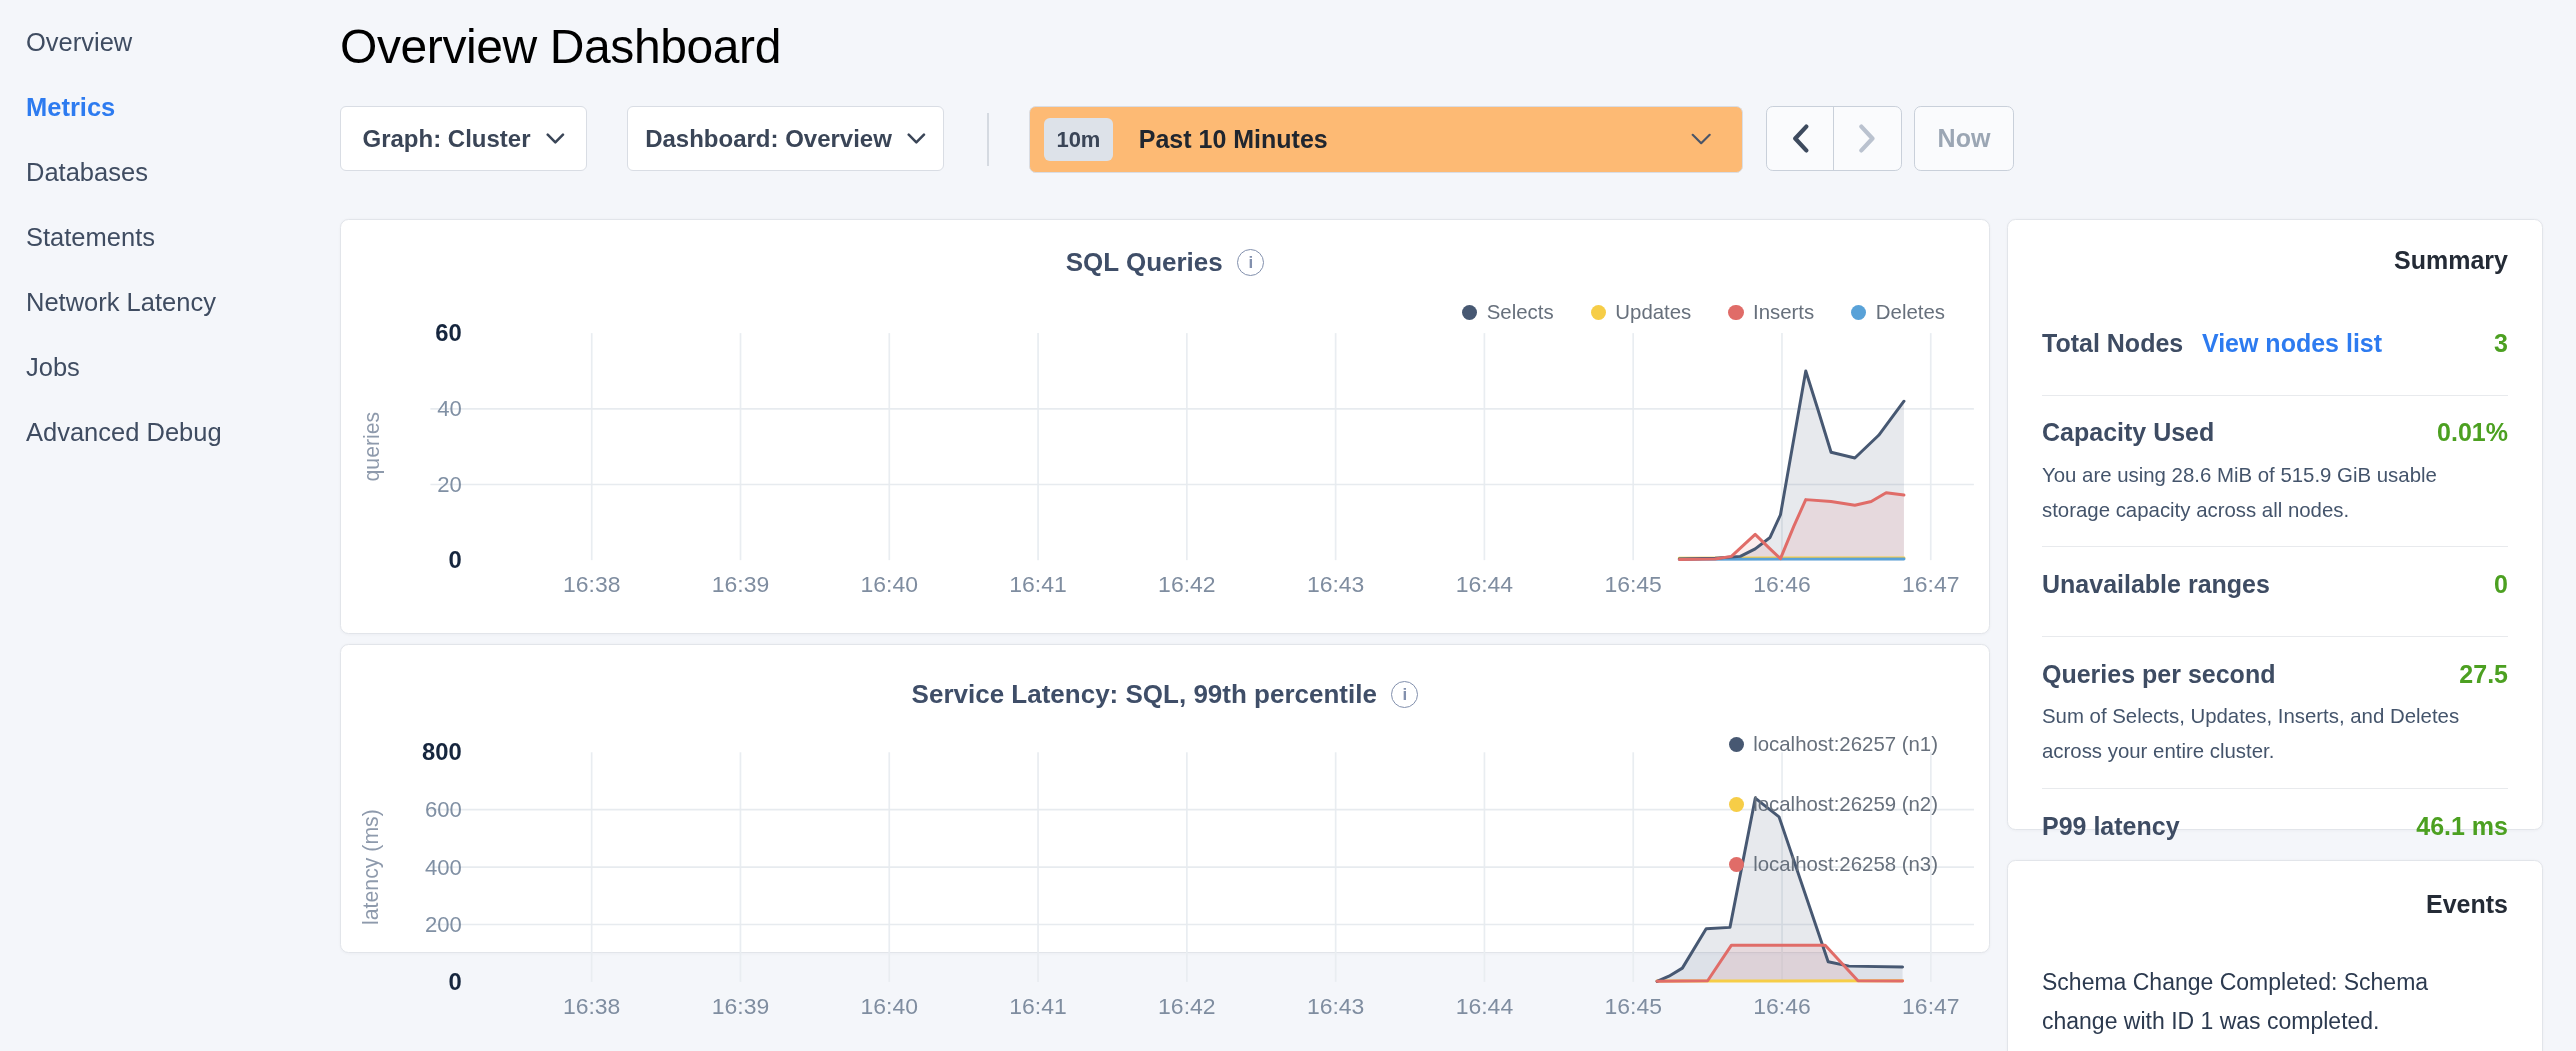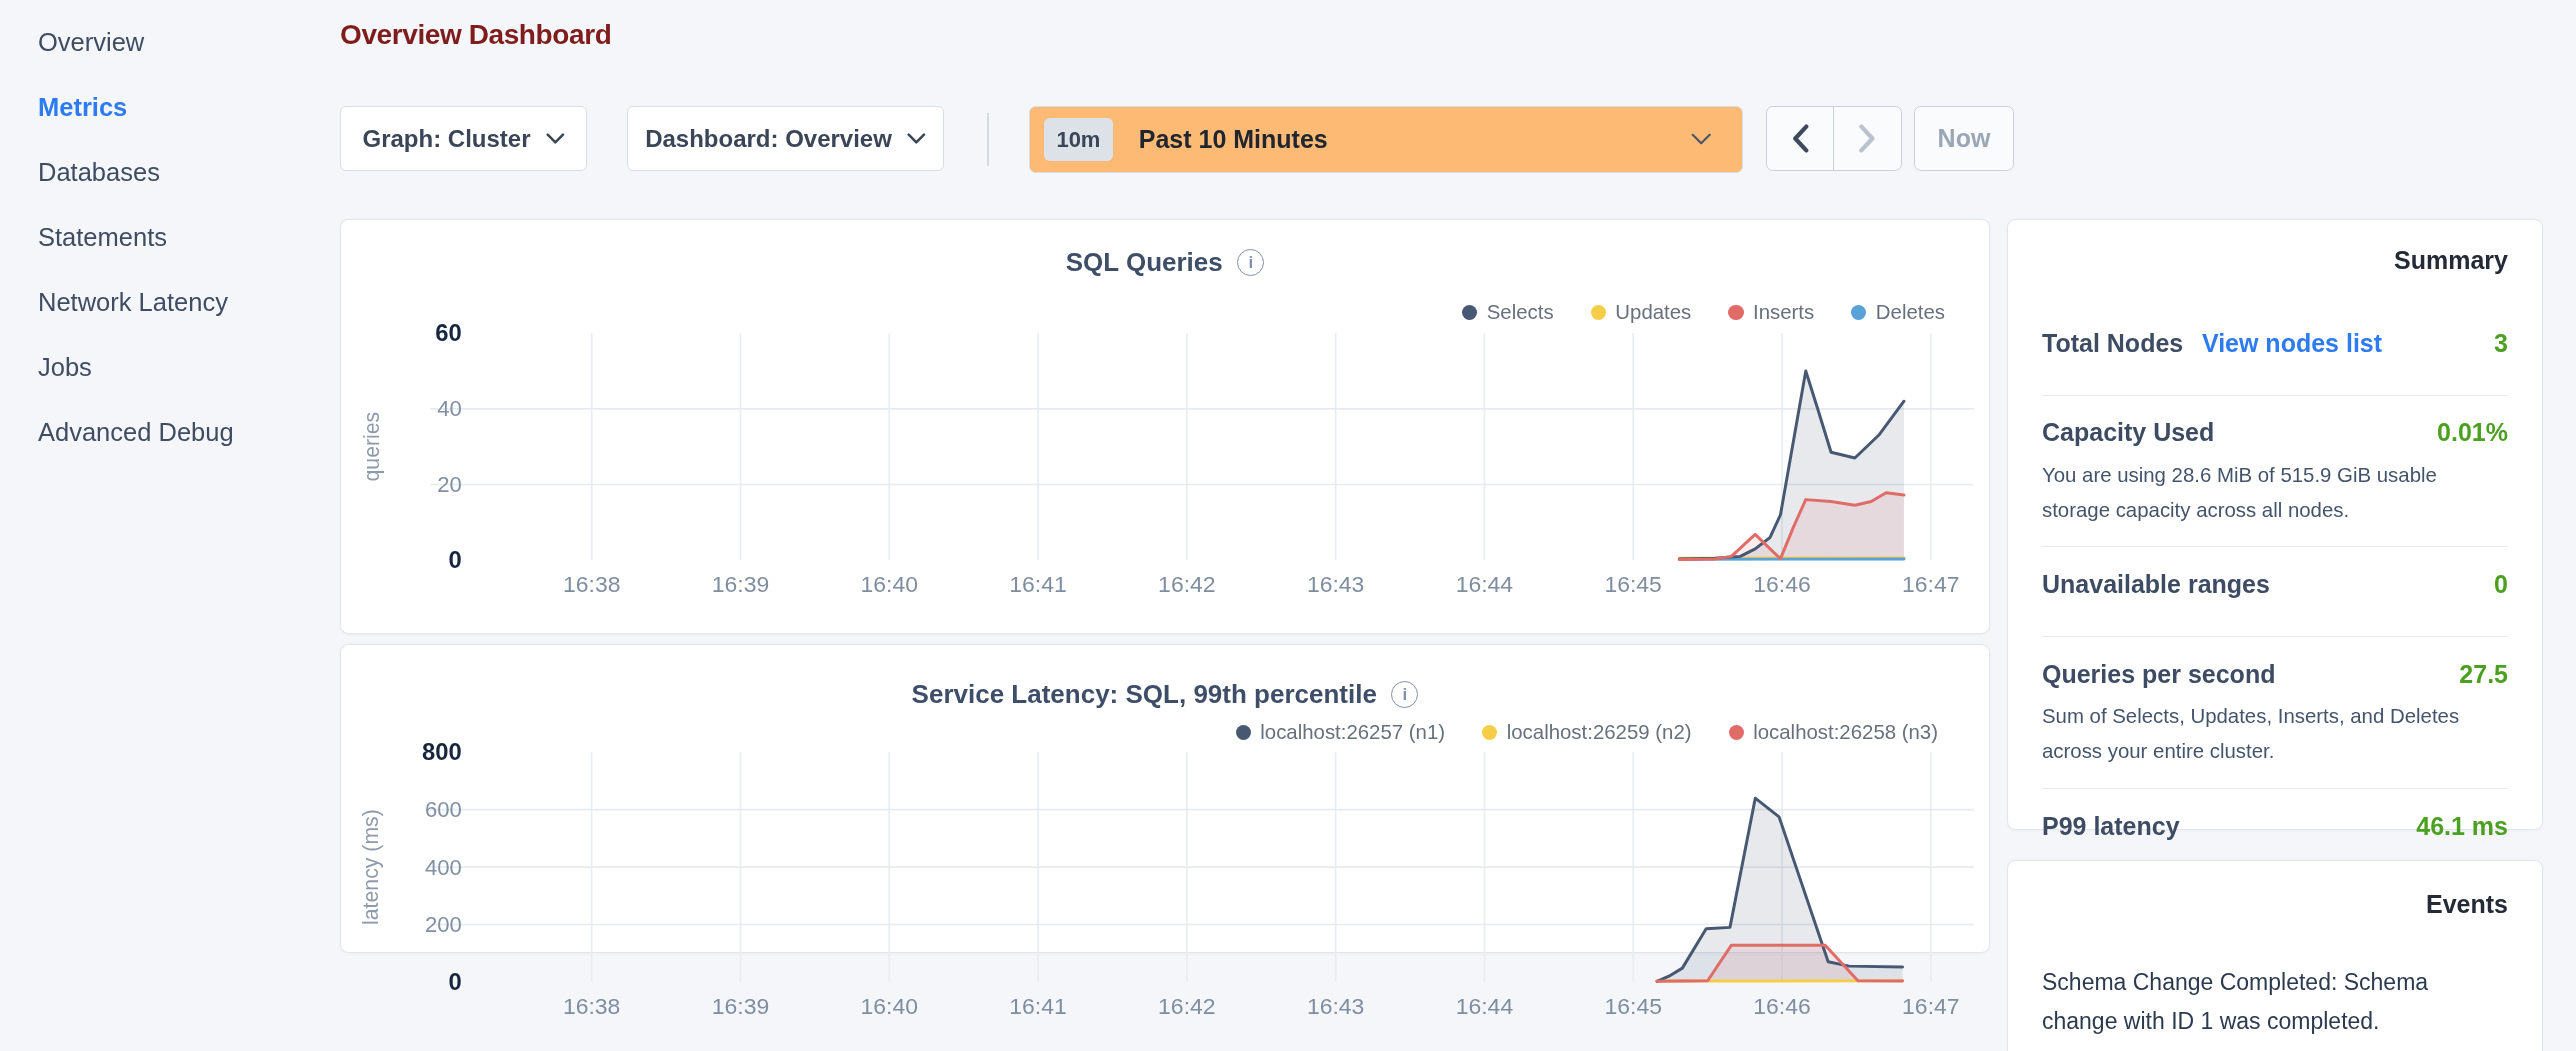--- a/index.html
+++ b/index.html
@@ -4,30 +4,30 @@
 <style>
   * { margin:0; padding:0; box-sizing:border-box; }
   html,body { width:2576px; height:1051px; overflow:hidden; }
   body {
     background:#f4f6fa;
     font-family:"Liberation Sans", sans-serif;
     color:#3e4c63;
     position:relative;
   }
   
-  .sidebar { position:absolute; left:16px; top:10.2px; width:323px; }
+  .sidebar { position:absolute; left:4px; top:10.2px; width:323px; }
   .side-item {
     height:65px; line-height:65px; padding-left:22px;
     font-size:25.5px; color:#3f4c61; cursor:pointer; white-space:nowrap;
   }
   .side-item.active { color:#2d7bf0; font-weight:bold; }
   
   .page-title {
     position:absolute; left:340px; top:18.7px;
-    font-size:28px; font-weight:bold; color:#7f1d1d; letter-spacing:-0.4px;
+    font-size:48px; font-weight:normal; color:#000000; letter-spacing:-0.4px;
   }
   
   .toolbar { position:absolute; left:0; top:106px; height:65px; width:100%; }
   .dd {
     position:absolute; height:65px; background:#fff;
     border:1.7px solid #d9dde4; border-radius:6px;
     display:flex; align-items:center; justify-content:center; gap:15.3px;
     font-size:24px; font-weight:bold; color:#3a4557; cursor:pointer;
   }
   .dd-graph { left:340px; width:247px; }
@@ -209,21 +209,21 @@
       <polyline points="1573.598409542744,398.665 1615.5864811133197,397.775 1645.3280318091452,395.55 1662.823061630219,386.65 1680.3180914512927,373.3 1692.5646123260444,346.6 1722.3061630218683,177.5 1736.3021868787282,222 1752.0477137176936,273.175 1780.039761431412,279.85 1808.0318091451293,253.14999999999998 1837.7733598409545,213.10000000000002" fill="none" stroke="#475872" stroke-width="3.5" stroke-linejoin="round" stroke-linecap="round"></polyline>
       <polyline points="1573.598409542744,399.11 1615.5864811133197,398.665 1634.8310139165005,395.55 1662.823061630219,369.74 1680.3180914512927,386.65 1692.5646123260444,398.22 1708.3101391650098,359.95 1722.3061630218683,328.8 1752.0477137176936,331.025 1780.039761431412,335.475 1799.284294234593,331.025 1816.7793240556668,320.78999999999996 1837.7733598409545,323.46" fill="none" stroke="#e06c68" stroke-width="3.5" stroke-linejoin="round" stroke-linecap="round"></polyline>
     </svg>
 </section>
 
 <section class="card chart-card-2">
   <div class="chart-title-row" style="top:34px;">
     <span class="chart-title">Service Latency: SQL, 99th percentile</span>
     <span class="info-icon">i</span>
   </div>
-  <div class="legend" id="legend-1" style="top:76px; right:51px;">
+  <div class="legend" id="legend-1" style="top:88px; right:51px;flex-direction:column;">
       <span class="legend-item">
         <span class="legend-dot" style="background: rgb(71, 88, 114);"></span>
         <span class="legend-label">localhost:26257 (n1)</span>
       </span>
       <span class="legend-item">
         <span class="legend-dot" style="background: rgb(246, 205, 71);"></span>
         <span class="legend-label">localhost:26259 (n2)</span>
       </span>
       <span class="legend-item">
         <span class="legend-dot" style="background: rgb(224, 108, 104);"></span>

